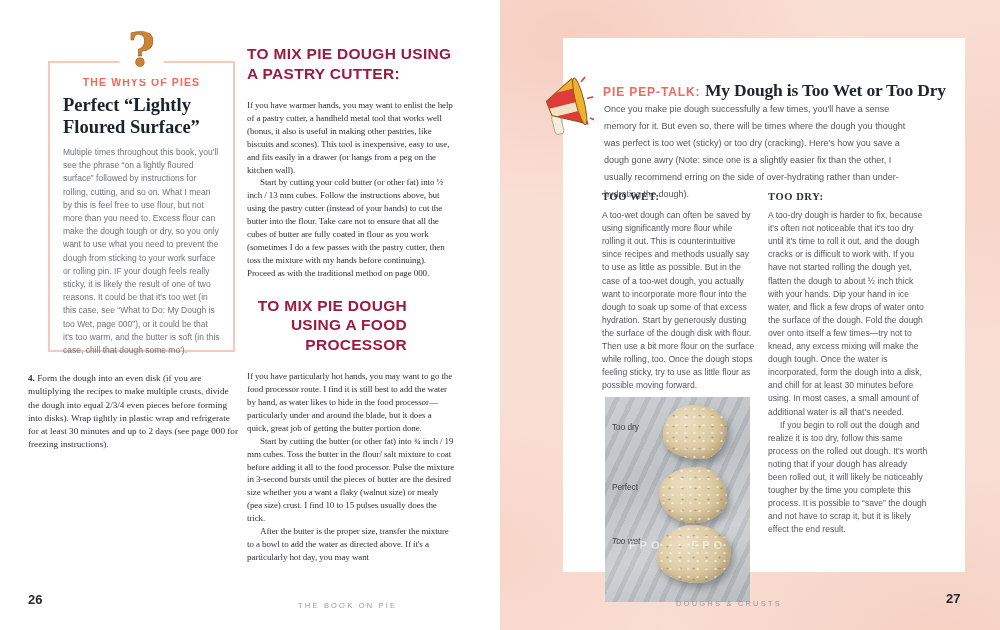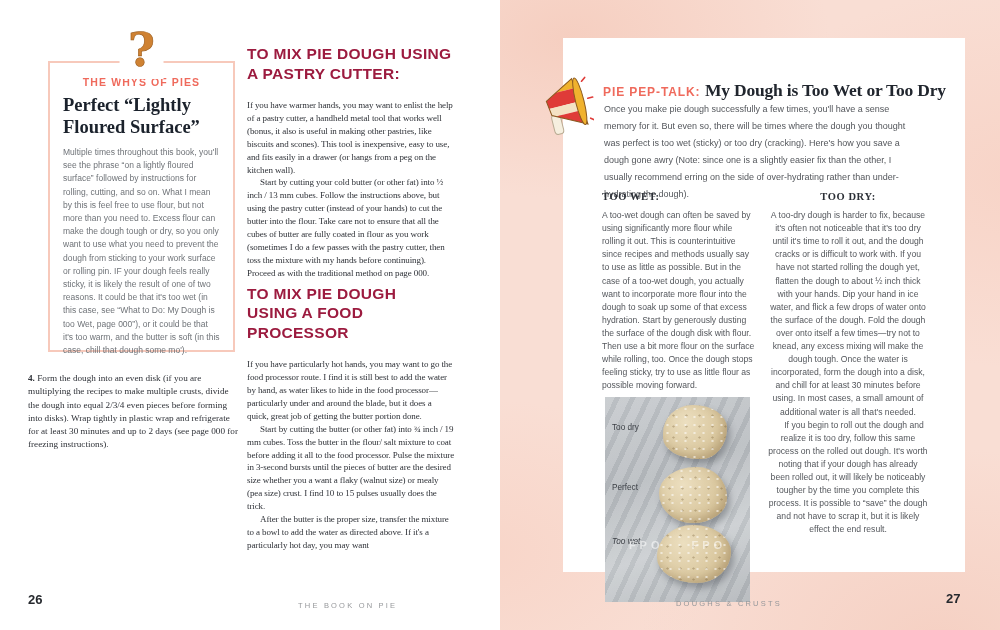--- a/index.html
+++ b/index.html
@@ -23,21 +23,21 @@
   .whys-body { margin:0 13px; font-size:8.5px; line-height:13.2px; color:#6f7378; }
 
   .below-box { position:absolute; left:28px; top:363px; width:214px;
                font-family:"Liberation Serif", serif; font-size:9.2px; line-height:13.3px; color:#2f3238; }
   .below-box .p2 { margin-top:9px; }
   .step-num { font-weight:bold; }
 
   .col2 { position:absolute; left:247px; top:44px; width:208px; }
   .sec-heading { color:#9c1b3f; font-weight:800; font-size:15.5px; line-height:19.5px;
                  letter-spacing:0.3px; }
-  .sec-heading.h2 { width:160px; margin-top:4px; }
+  .sec-heading.h2 { width:160px; margin-top:16px;text-align:right; }
   .col2 p { font-family:"Liberation Serif", serif; font-size:9px; line-height:12.9px;
             color:#2f3238; letter-spacing:-0.1px; }
   .col2 .lead { margin-top:16px; }
   .col2 .indent { text-indent:13px; }
 
   .pagenum { position:absolute; font-size:13px; font-weight:bold; color:#26292e; }
   .pagenum.left { left:28px; top:592px; }
   .running-foot { position:absolute; font-size:7.5px; letter-spacing:2.2px; color:#96989b; }
   .running-foot.left { left:250px; top:601px;margin-left:48px; }
 
@@ -59,21 +59,21 @@
   .pep-kicker { color:#ef6a5c; font-weight:bold; font-size:12px; letter-spacing:0.9px; }
   .pep-title  { font-family:"Liberation Serif", serif; font-size:17.5px; color:#21262e;
                 letter-spacing:-0.2px; font-weight:600; }
   .pep-intro { position:absolute; left:104px; top:101px; width:310px;
                font-size:9px; line-height:17px; color:#54575c; }
 
   .col-heading { font-family:"Liberation Serif", serif; font-weight:bold; font-size:10.5px;
                  letter-spacing:0.6px; color:#2b2f36; margin-bottom:6px; }
   .dcol { position:absolute; top:190px; font-size:8.6px; line-height:13.1px; color:#54575c; }
   .dcol.wet { left:102px; width:155px; }
-  .dcol.dry { left:268px; width:160px;text-align:center; }
+  .dcol.dry { left:268px; width:160px; }
   .dcol .indent { text-indent:12px; }
 
   .photo { position:absolute; left:105px; top:397px; width:145px; height:205px; overflow:hidden;
     background:
       repeating-linear-gradient(115deg, rgba(255,255,255,.14) 0 9px, rgba(120,126,132,.10) 9px 14px),
       linear-gradient(160deg, #c3c7cb 0%, #b5b9bd 38%, #c7cbce 68%, #aeb2b6 100%);
   }
   .dough { position:absolute; 
     background:
       radial-gradient(circle at 36% 32%, #ecdfc0, #dbc9a1 55%, #c8b287 92%);

